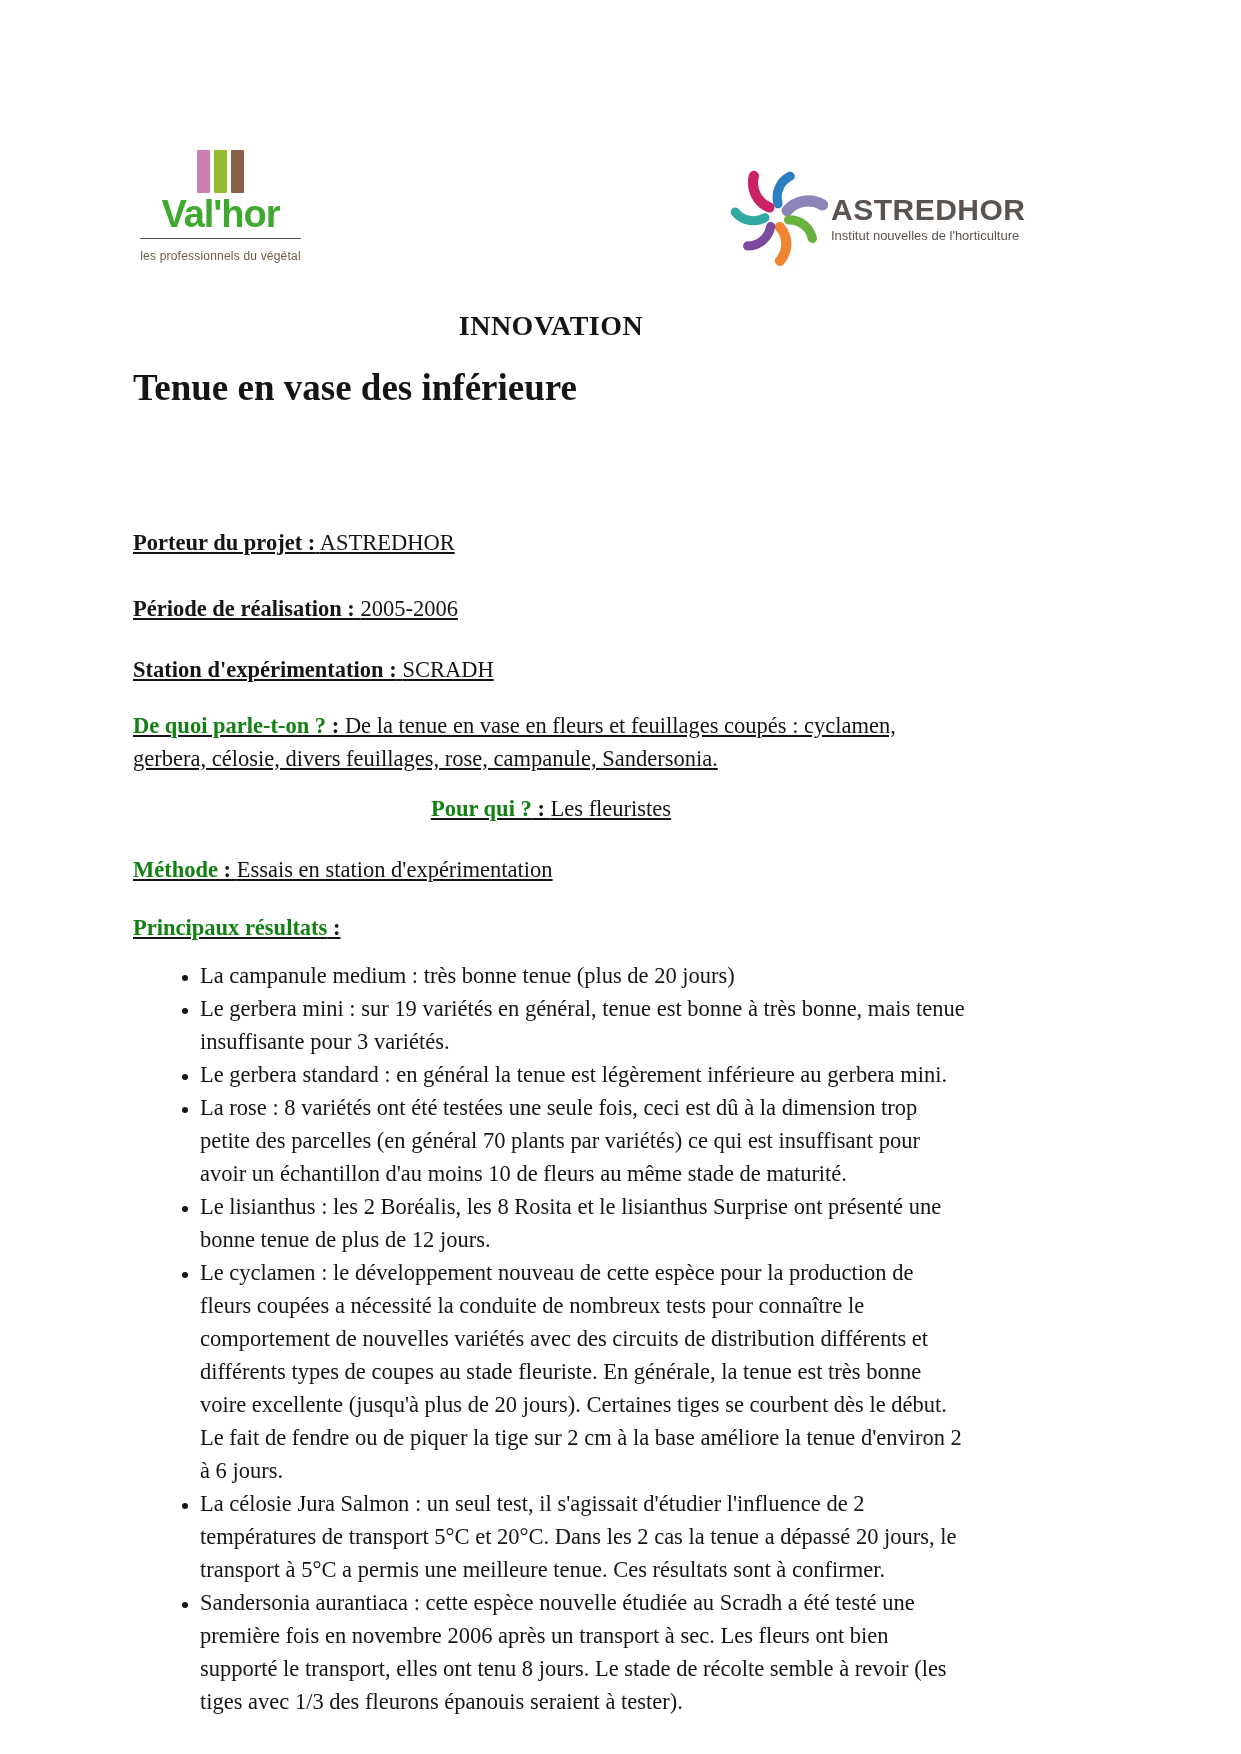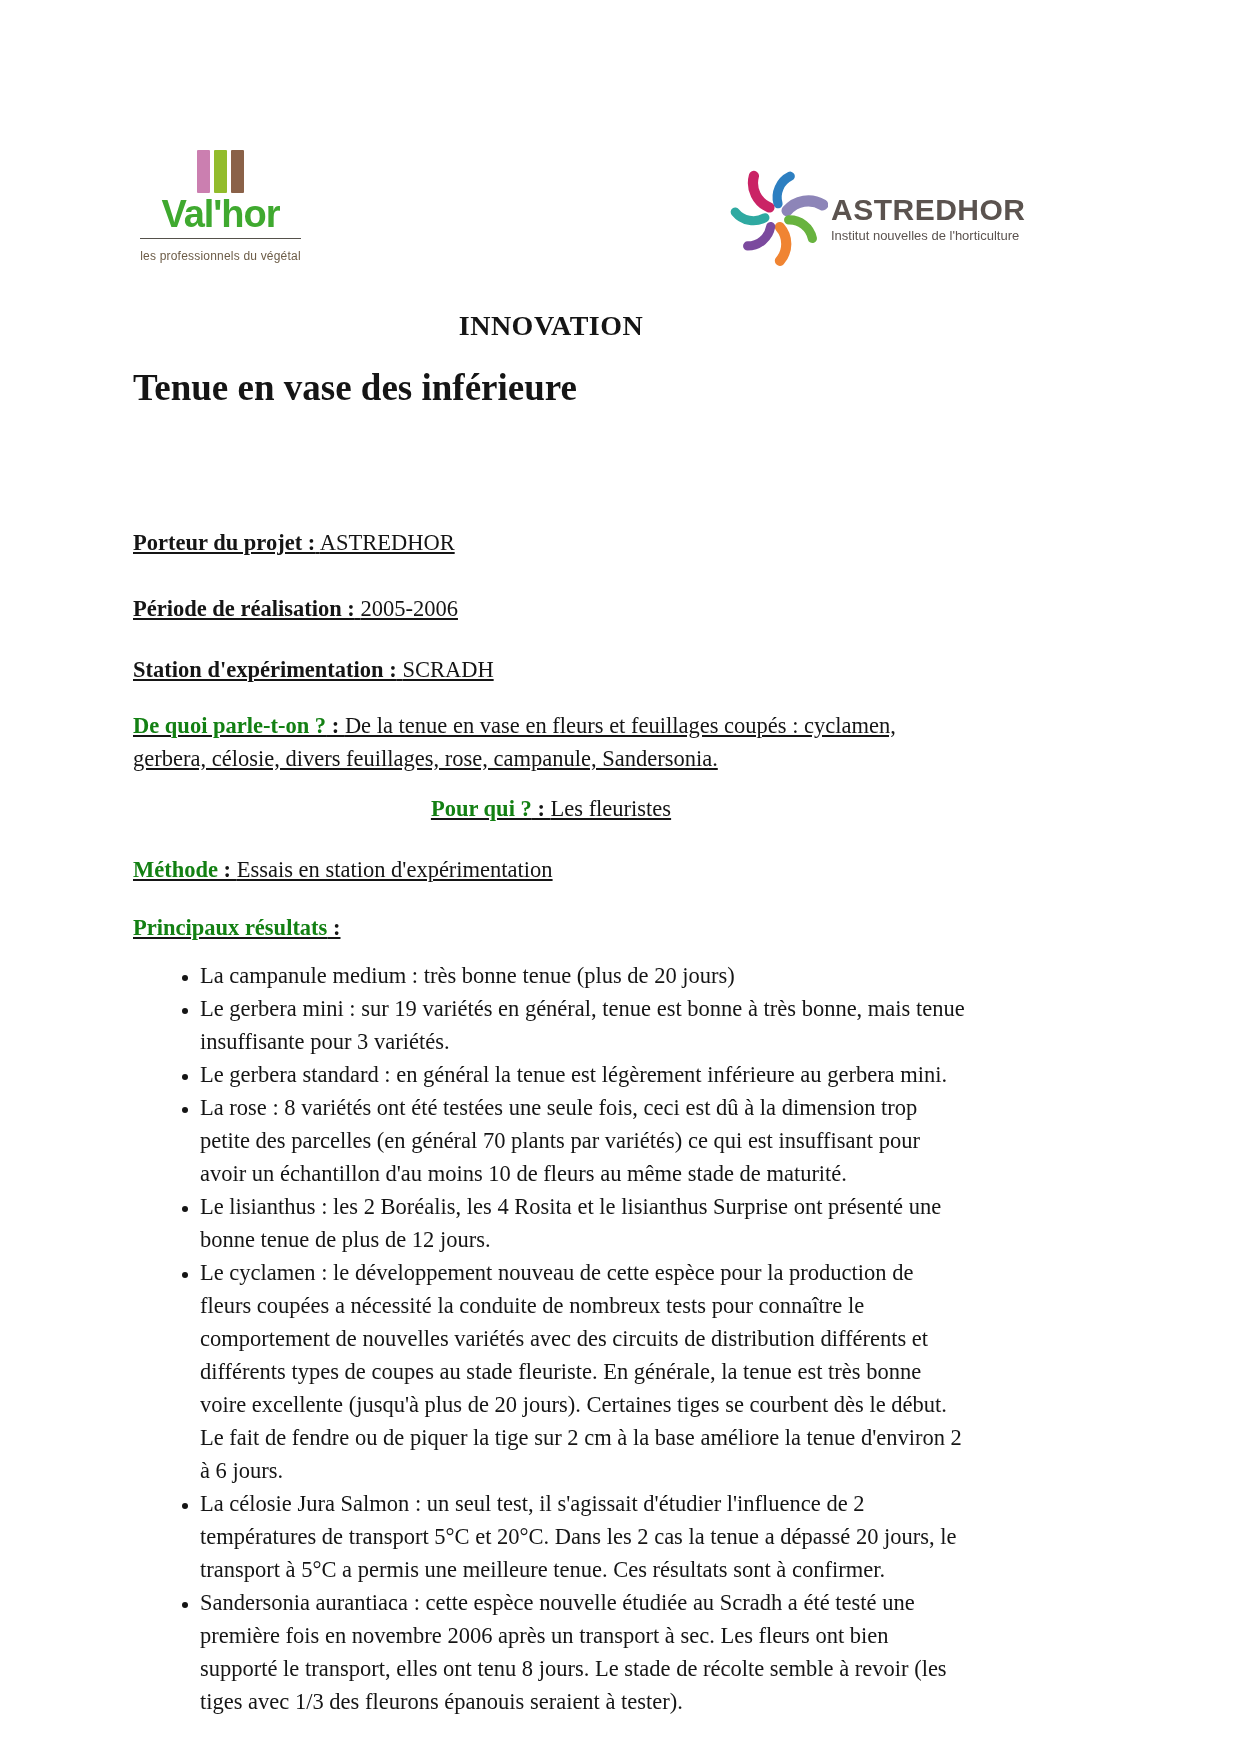--- a/index.html
+++ b/index.html
@@ -106,20 +106,20 @@
 
     <p class="para p-methode"><span class="green-label">Méthode</span><span class="sep"> : </span><span>Essais en station d'expérimentation</span></p>
 
     <p class="para p-principaux"><span class="green-label">Principaux résultats</span><span class="sep"> :</span></p>
 
     <ul class="results">
       <li><span>La campanule medium : très bonne tenue (plus de 20 jours)</span></li>
       <li><span>Le gerbera mini : sur 19 variétés en général, tenue est bonne à très bonne, mais tenue insuffisante pour 3 variétés.</span></li>
       <li><span>Le gerbera standard : en général la tenue est légèrement inférieure au gerbera mini.</span></li>
       <li><span>La rose : 8 variétés ont été testées une seule fois, ceci est dû à la dimension trop petite des parcelles (en général 70 plants par variétés) ce qui est insuffisant pour avoir un échantillon d'au moins 10 de fleurs au même stade de maturité.</span></li>
-      <li><span>Le lisianthus : les 2 Boréalis, les 4 Rosita et le lisianthus Surprise ont présenté une bonne tenue de plus de 12 jours.</span></li>
+      <li><span>Le lisianthus : les 2 Boréalis, les 8 Rosita et le lisianthus Surprise ont présenté une bonne tenue de plus de 12 jours.</span></li>
       <li><span>Le cyclamen : le développement nouveau de cette espèce pour la production de fleurs coupées a nécessité la conduite de nombreux tests pour connaître le comportement de nouvelles variétés avec des circuits de distribution différents et différents types de coupes au stade fleuriste. En générale, la tenue est très bonne voire excellente (jusqu'à plus de 20 jours). Certaines tiges se courbent dès le début. Le fait de fendre ou de piquer la tige sur 2 cm à la base améliore la tenue d'environ 2 à 6 jours.</span></li>
       <li><span>La célosie Jura Salmon : un seul test, il s'agissait d'étudier l'influence de 2 températures de transport 5°C et 20°C. Dans les 2 cas la tenue a dépassé 20 jours, le transport à 5°C a permis une meilleure tenue. Ces résultats sont à confirmer.</span></li>
       <li><span>Sandersonia aurantiaca : cette espèce nouvelle étudiée au Scradh a été testé une première fois en novembre 2006 après un transport à sec. Les fleurs ont bien supporté le transport, elles ont tenu 8 jours. Le stade de récolte semble à revoir (les tiges avec 1/3 des fleurons épanouis seraient à tester).</span></li>
     </ul>
 
   </div>
 </div>
 
 </body></html>

